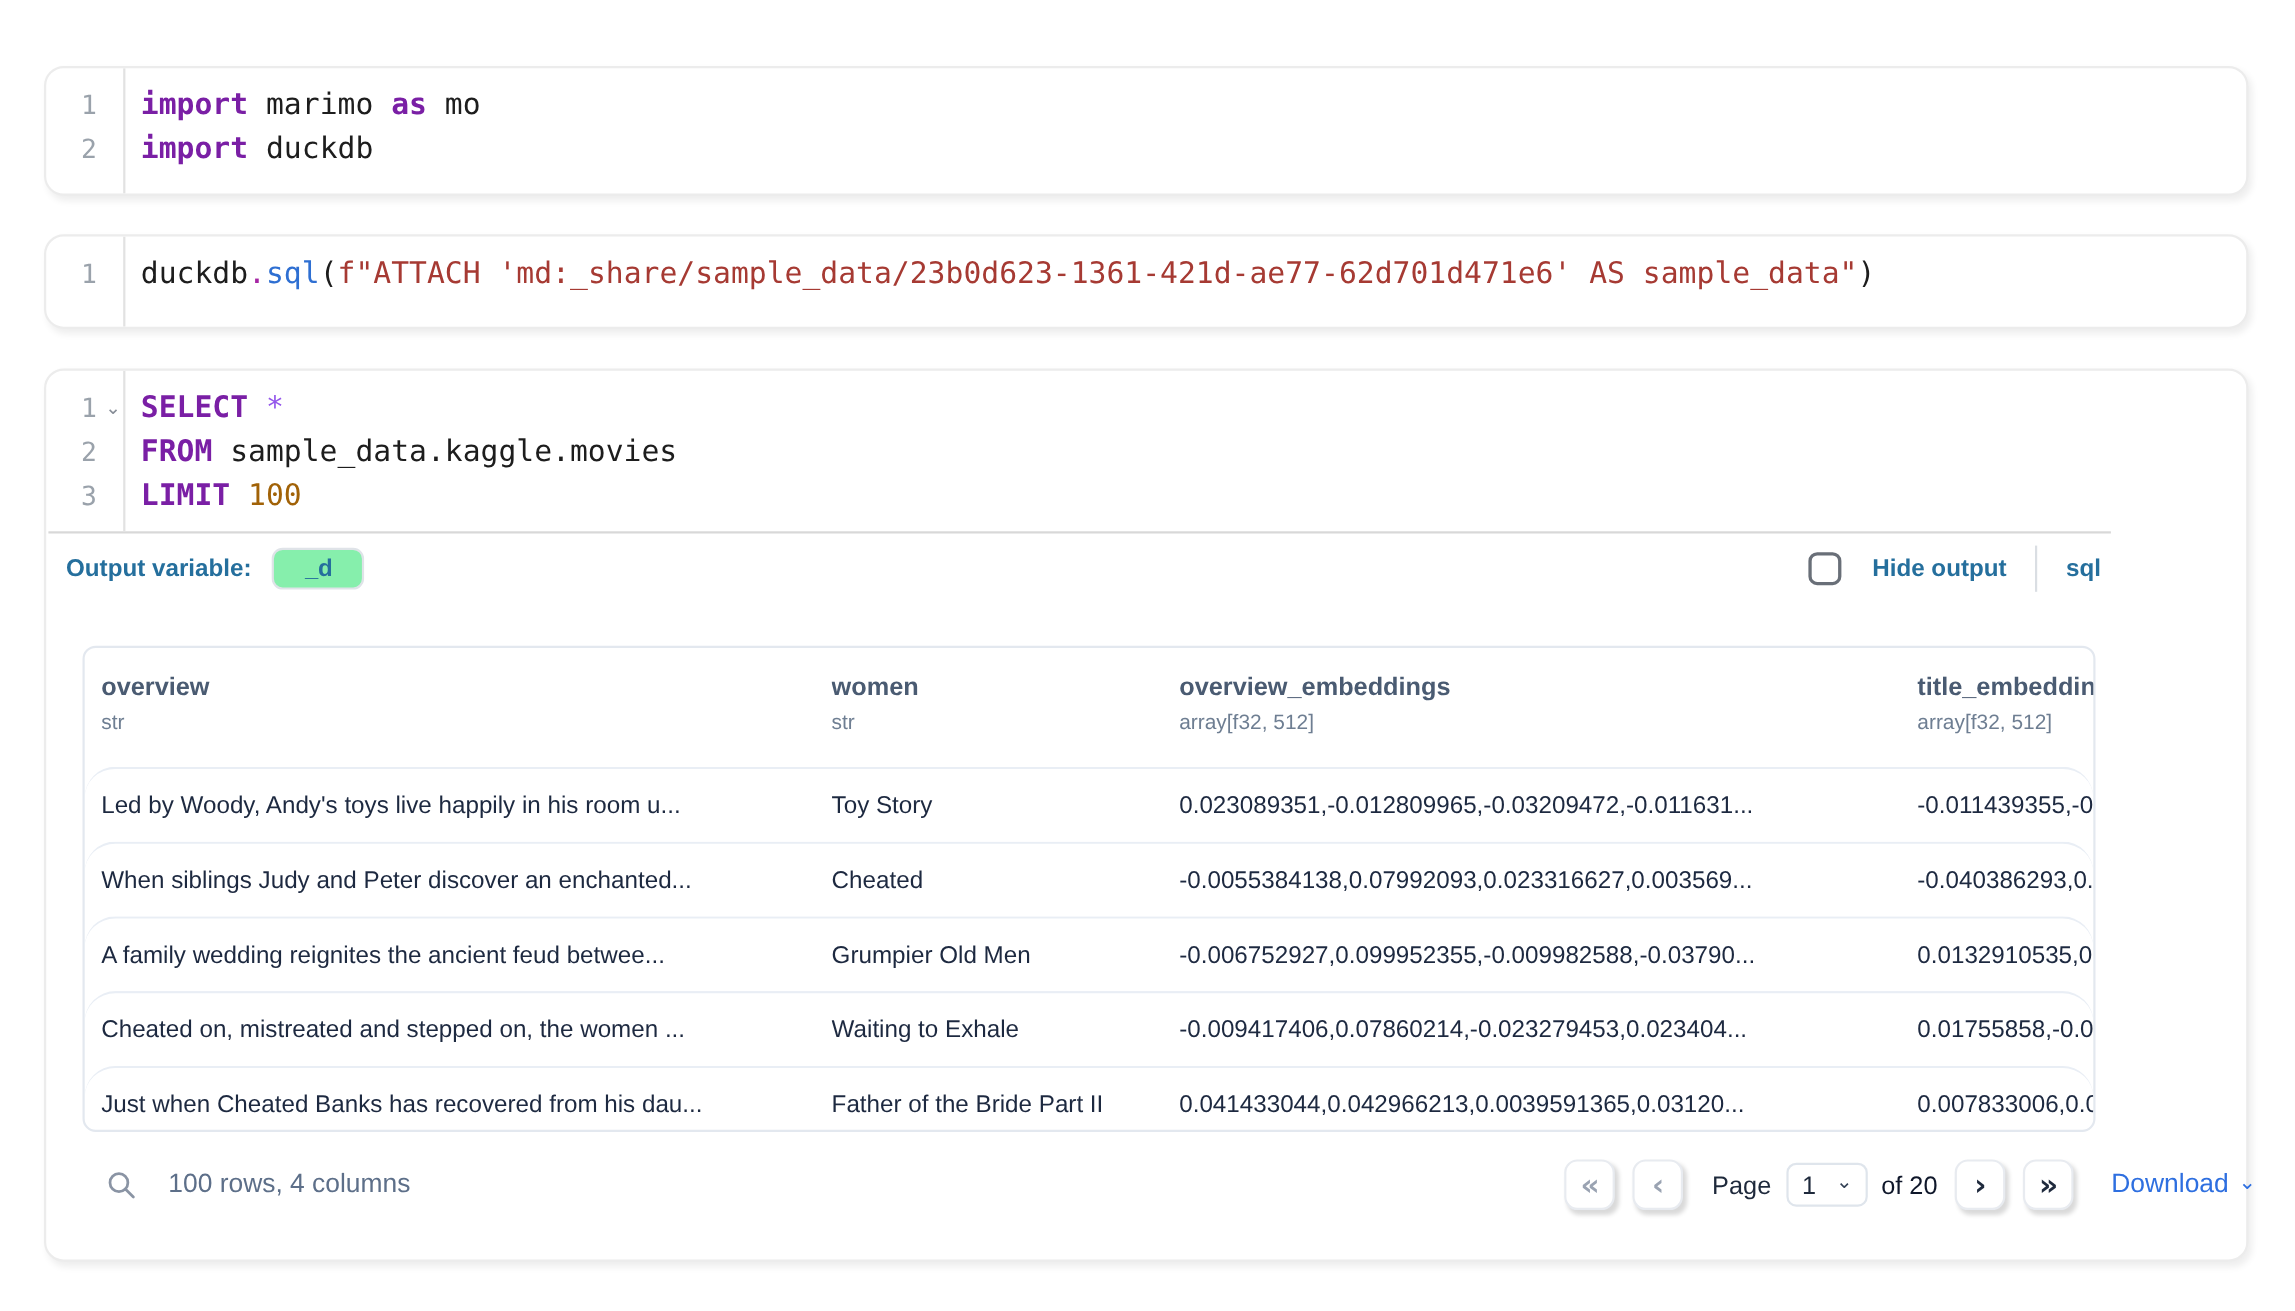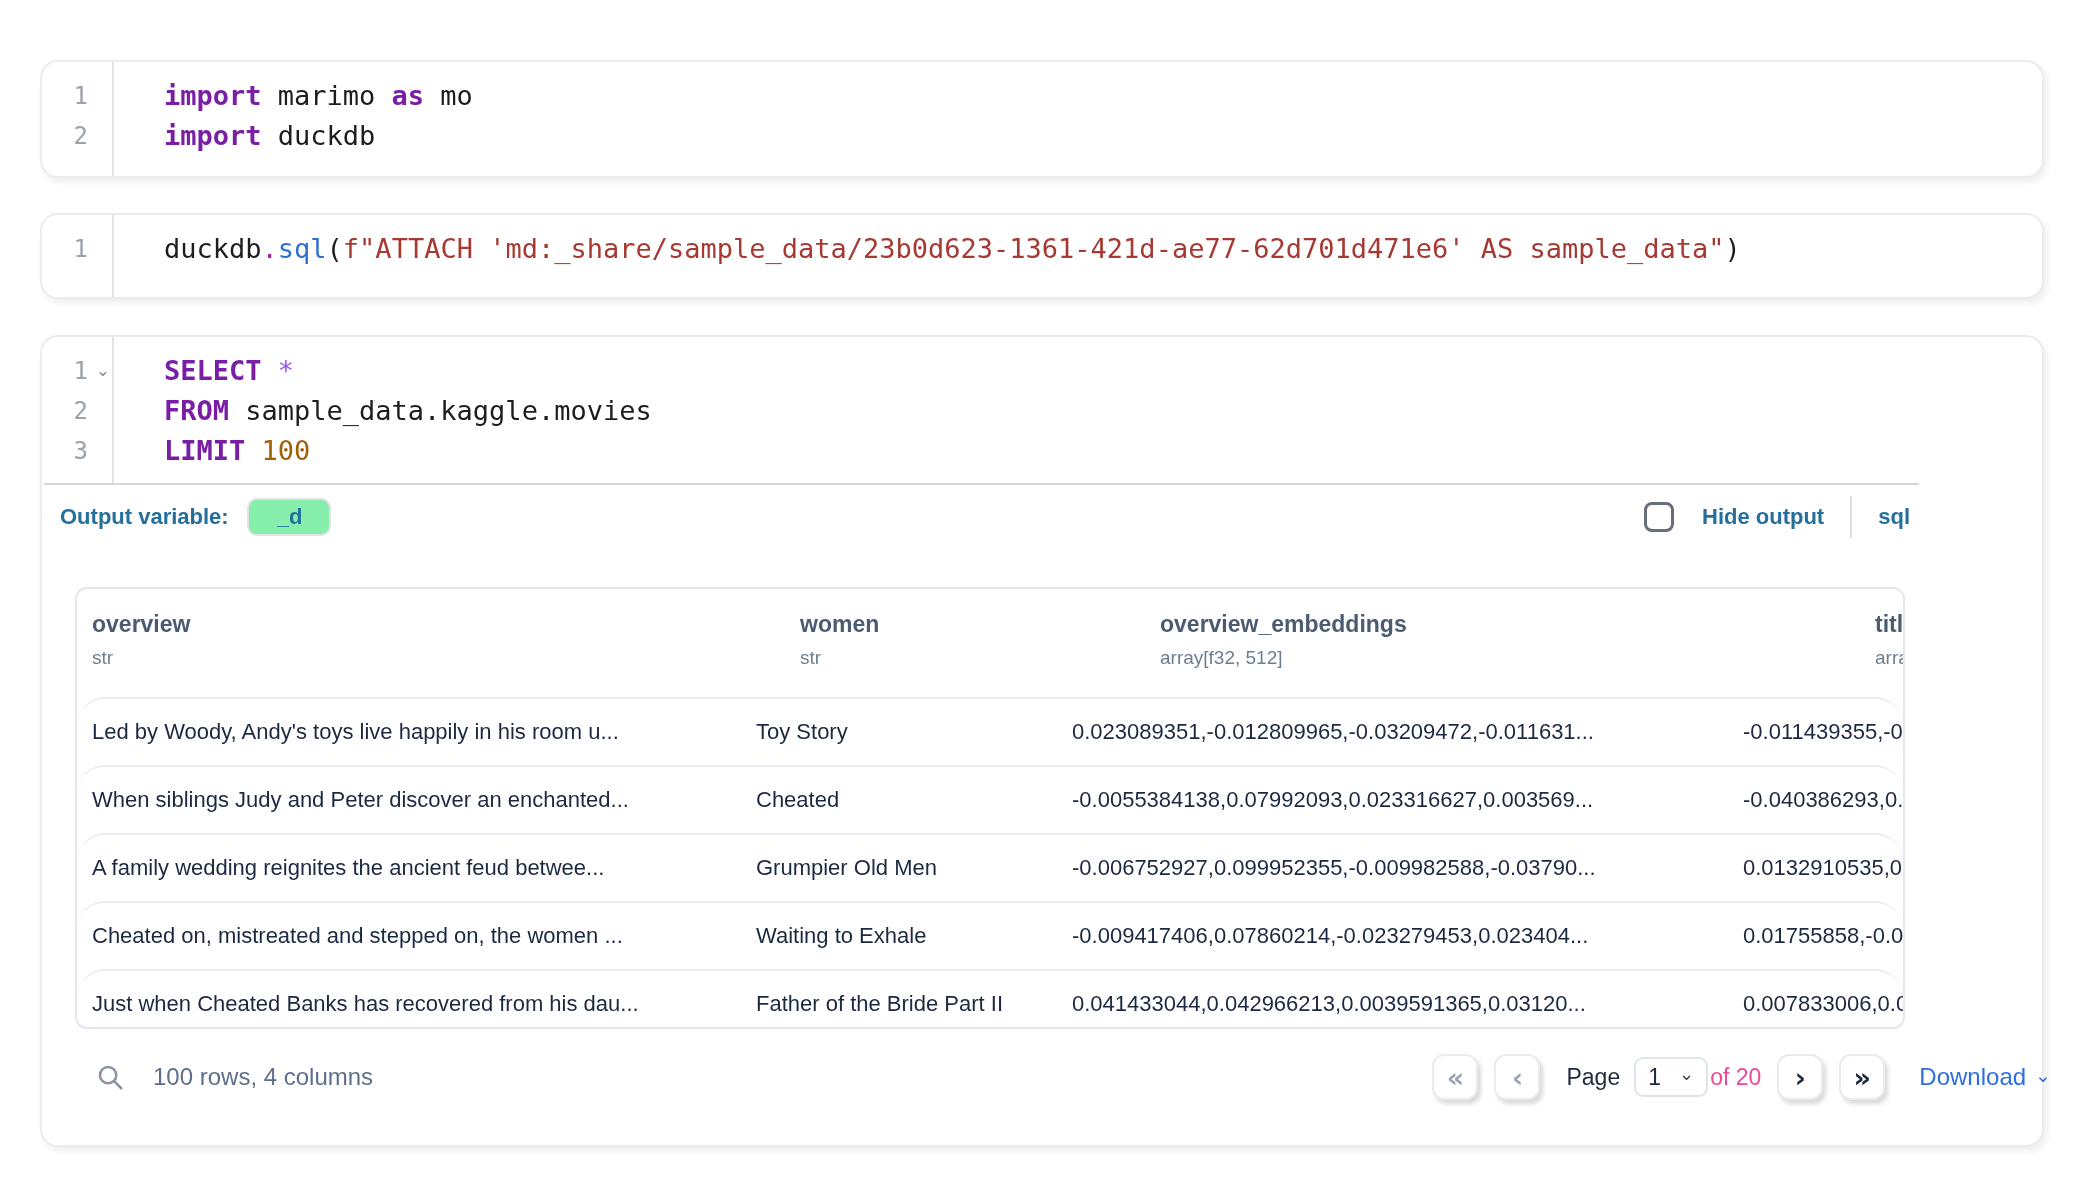--- a/index.html
+++ b/index.html
@@ -12,21 +12,21 @@
   .card-2{top:213px;height:86px;}
   .card-3{top:335px;height:812px;}
   
   .code{display:flex;height:100%;border-radius:18px;overflow:hidden;}
   .code.short{height:146px;}
   .gutter{width:72px;flex:none;border-right:2px solid #e2e2e2;padding-top:14px;
           box-sizing:border-box;text-align:right;}
   .ln{position:relative;height:40px;line-height:40px;padding-right:24px;color:#9aa2ab;
       font-family:"DejaVu Sans Mono",monospace;font-size:24px;}
   .fold{position:absolute;right:2px;top:0;font-size:17px;color:#878d97;font-family:"Liberation Sans",sans-serif;}
-  .codelines{padding-top:14px;padding-left:14px;flex:1;overflow:hidden;margin-left:36px;}
+  .codelines{padding-top:14px;padding-left:14px;flex:1;overflow:hidden;}
   .cl{height:40px;line-height:40px;font-family:"DejaVu Sans Mono",monospace;font-size:27px;
       white-space:pre;color:#1d1d1d;}
   .tk-kw{color:#7a1fa5;font-weight:bold;}
   .tk-pl{color:#1d1d1d;}
   .tk-fn{color:#2e6fd2;}
   .tk-dot{color:#a626a4;}
   .tk-str{color:#a63a33;}
   .tk-num{color:#a16207;}
   .tk-star{color:#9457eb;}
   
@@ -41,21 +41,21 @@
   .cbx{width:30px;height:30px;border:3px solid #696f78;border-radius:8px;background:#fff;
        box-sizing:border-box;}
   .hide-label{margin-left:28px;font-size:22px;font-weight:bold;color:#256f9d;}
   .vdiv{width:2px;height:42px;background:#dadee3;margin:0 26px;}
   .lang-label{font-size:22px;font-weight:bold;color:#256f9d;}
   
   .table-card{position:absolute;left:33px;top:250px;width:1830px;height:442px;
               border:2px solid #e3e8ef;border-radius:12px;overflow:hidden;background:#fff;
               box-sizing:border-box;}
   .grid-row{display:grid;grid-template-columns:664px 316px 671px 1fr;padding-left:15px;}
-  .thead{padding-top:22px;height:108px;box-sizing:border-box;gap:44px;}
+  .thead{padding-top:22px;height:108px;box-sizing:border-box;}
   .hname{font-size:23px;font-weight:bold;color:#4a5b72;white-space:nowrap;overflow:hidden;}
   .htype{font-size:19px;color:#6e7e92;margin-top:9px;white-space:nowrap;overflow:hidden;}
   .trow{height:66px;align-items:center;border-top:2px solid #e9eef5;border-radius:28px;}
   .tcell{font-size:22px;color:#1d2940;white-space:nowrap;overflow:hidden;padding-right:12px;}
   
   .tfooter{position:absolute;left:33px;top:703px;width:1976px;height:74px;display:flex;
            align-items:center;}
   .search-icon{margin-left:20px;flex:none;}
   .summary{margin-left:28px;font-size:24px;color:#5d6f89;}
   .pager{margin-left:auto;display:flex;align-items:center;}
@@ -64,21 +64,21 @@
          font-size:27px;font-weight:bold;margin-left:16px;cursor:pointer;box-sizing:border-box;
          font-family:"DejaVu Sans",sans-serif;line-height:1;}
   .pgbtn.disabled{color:#9aa3b2;}
   .pgbtn.enabled{color:#1f2a3d;}
   .page-label{margin-left:26px;font-size:23px;color:#1e293b;}
   .page-select{margin-left:14px;width:74px;height:40px;border:2px solid #dfe5ec;border-radius:9px;
                display:flex;align-items:center;justify-content:space-between;padding:0 12px;
                box-sizing:border-box;cursor:pointer;background:#fff;}
   .page-select .val{font-size:23px;color:#1e293b;}
   .page-select .chev{font-size:18px;color:#334155;transform:translateY(-3px);}
-  .of-label{margin-left:2px;font-size:23px;color:#ec4899;}
+  .of-label{margin-left:12px;font-size:23px;color:#0f172a;}
   .download{margin-left:34px;display:flex;align-items:center;color:#2e6fe0;font-size:24px;cursor:pointer;}
   .download .chev{font-size:19px;margin-left:9px;transform:translateY(-2px);}
 </style>
 </head>
 <body>
 
 <div class="page">
 
   <div class="card card-1">
     <div class="code">

